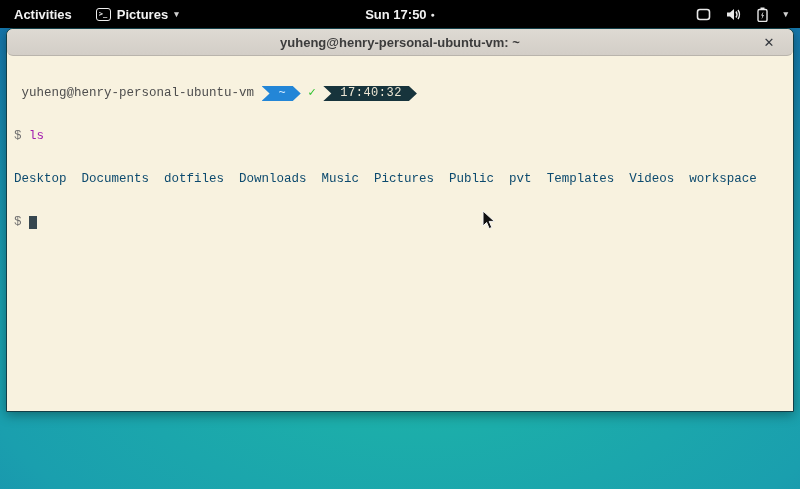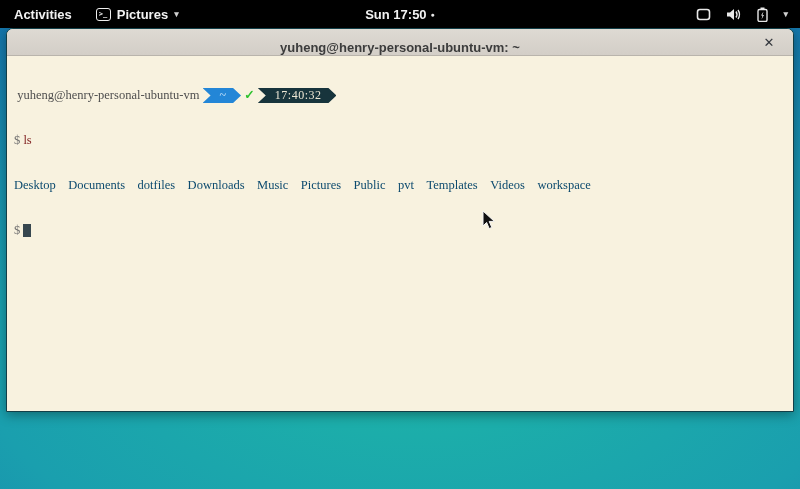--- a/index.html
+++ b/index.html
@@ -48,49 +48,49 @@
     border-radius: 7px 7px 0 0;
     box-shadow: 0 3px 12px rgba(0,0,0,.35);
     display: flex; flex-direction: column;
     overflow: hidden;
     background: #f8f2df;
   }
   .titlebar {
     height: 27px; flex: 0 0 27px;
     background: linear-gradient(#dedad3, #d3cec7);
     border-bottom: 1px solid #b9b4ac;
-    display: flex; align-items: flex-end; justify-content: center;
+    display: flex; align-items: center; justify-content: center;
     position: relative;
-    font-size: 13px; font-weight: 700; color: #3c3c3c;
+    font-size: 13px; font-weight: 700; color: #3c3c3c; border-radius: 6px;
   }
   .close-btn {
     position: absolute; right: 14px; top: 0; height: 27px; width: 20px;
     display: flex; align-items: center; justify-content: center;
     color: #33373d; font-size: 13px; font-weight: 400; cursor: default;
   }
 
   .term {
     flex: 1; background: #f8f2df; padding: 2px 0 0 7px;
-    font-family: Liberation Serif, serif;
+    font-family: Liberation Mono, monospace;
     font-size: 12.5px; color: #4e4e4e;
     white-space: pre; cursor: text;
   }
   .line { height: 15px; line-height: 15px; }
 
   .seg {
     display: inline-block; height: 15px; line-height: 15px; vertical-align: top;
     clip-path: polygon(0 0, calc(100% - 8px) 0, 100% 50%, calc(100% - 8px) 100%, 0 100%, 8px 50%);
     font-size: 12px;
   }
   .seg-path { background: #2386d7; color: #d7ecff; padding: 0 15px 0 17px; }
   .seg-time { background: #17343c; color: #ece6d4; padding: 0 15px 0 17px; letter-spacing: .5px; }
   .check { color: #2ec22e; font-weight: 700; }
 
   .dollar { color: #6f6f6f; }
-  .cmd { color: #7f1d1d; margin-top: 48px; }
+  .cmd { color: #a21caf; margin-top: 48px; }
   .ls-line { color: #0c4a6e; }
   .ls-item:not(:first-child) { margin-left: 2ch; }
   .cursor-block {
     display: inline-block; width: 8px; height: 13px; margin-top: 1px;
     background: #37474f; vertical-align: top;
   }
 
   
   .pointer { position: absolute; left: 482px; top: 210px; pointer-events: none; }
 </style>

